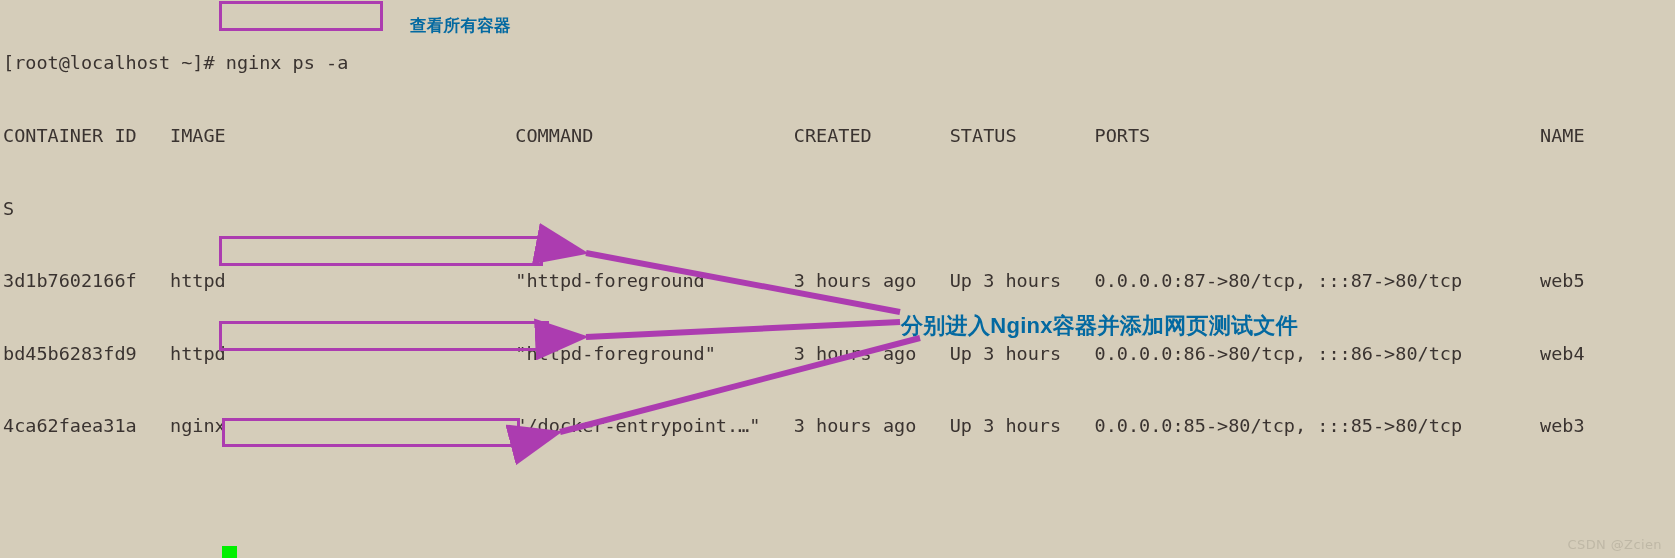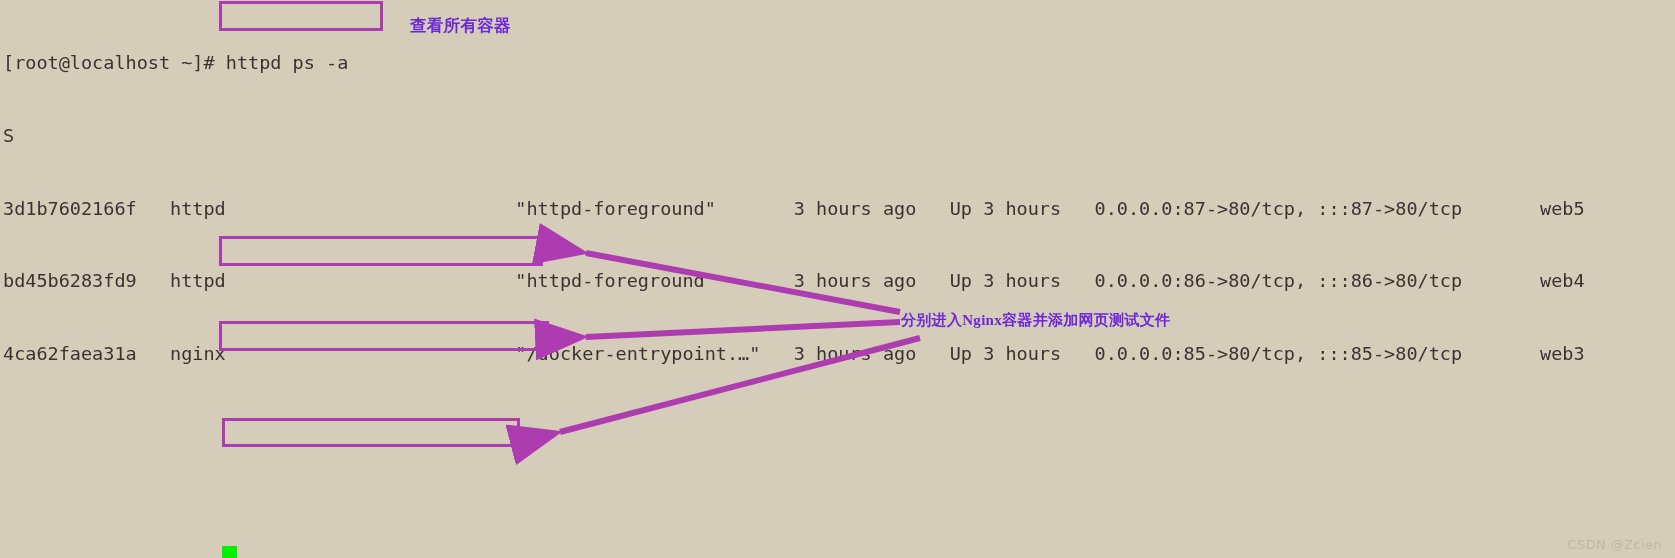--- a/index.html
+++ b/index.html
@@ -40,29 +40,29 @@
   .cmdbox {
     position: absolute;
     border: 3px solid #ac3cb0;
     box-sizing: border-box;
     pointer-events: none;
   }
 
   
   .anno {
     position: absolute;
-    color: #6d28d9;
-    font-family: Liberation Serif, serif;
+    color: #0369a1;
+    font-family: Liberation Sans, sans-serif;
     font-weight: bold;
     font-size: 16.5px;
     white-space: nowrap;
     letter-spacing: 0.3px;
   }
   .anno-big {
-    font-size: 15px;
+    font-size: 22px;
   }
 
   
   .arrows {
     position: absolute;
     left: 0;
     top: 0;
     width: 1675px;
     height: 558px;
     pointer-events: none;
@@ -88,21 +88,22 @@
     font-size: 13px;
     letter-spacing: 0.4px;
   }
 </style>
 </head>
 <body>
 
 <div id="screen">
 
   <div id="term">
-    <div class="line">[root@localhost ~]# httpd ps -a</div>
+    <div class="line">[root@localhost ~]# nginx ps -a</div>
+    <div class="line">CONTAINER ID   IMAGE                          COMMAND                  CREATED       STATUS       PORTS                                   NAME</div>
     <div class="line">S</div>
     <div class="line">3d1b7602166f   httpd                          "httpd-foreground"       3 hours ago   Up 3 hours   0.0.0.0:87-&gt;80/tcp, :::87-&gt;80/tcp       web5</div>
     <div class="line">bd45b6283fd9   httpd                          "httpd-foreground"       3 hours ago   Up 3 hours   0.0.0.0:86-&gt;80/tcp, :::86-&gt;80/tcp       web4</div>
     <div class="line">4ca62faea31a   nginx                          "/docker-entrypoint.…"   3 hours ago   Up 3 hours   0.0.0.0:85-&gt;80/tcp, :::85-&gt;80/tcp       web3</div>
     
     
     
     
     
     

